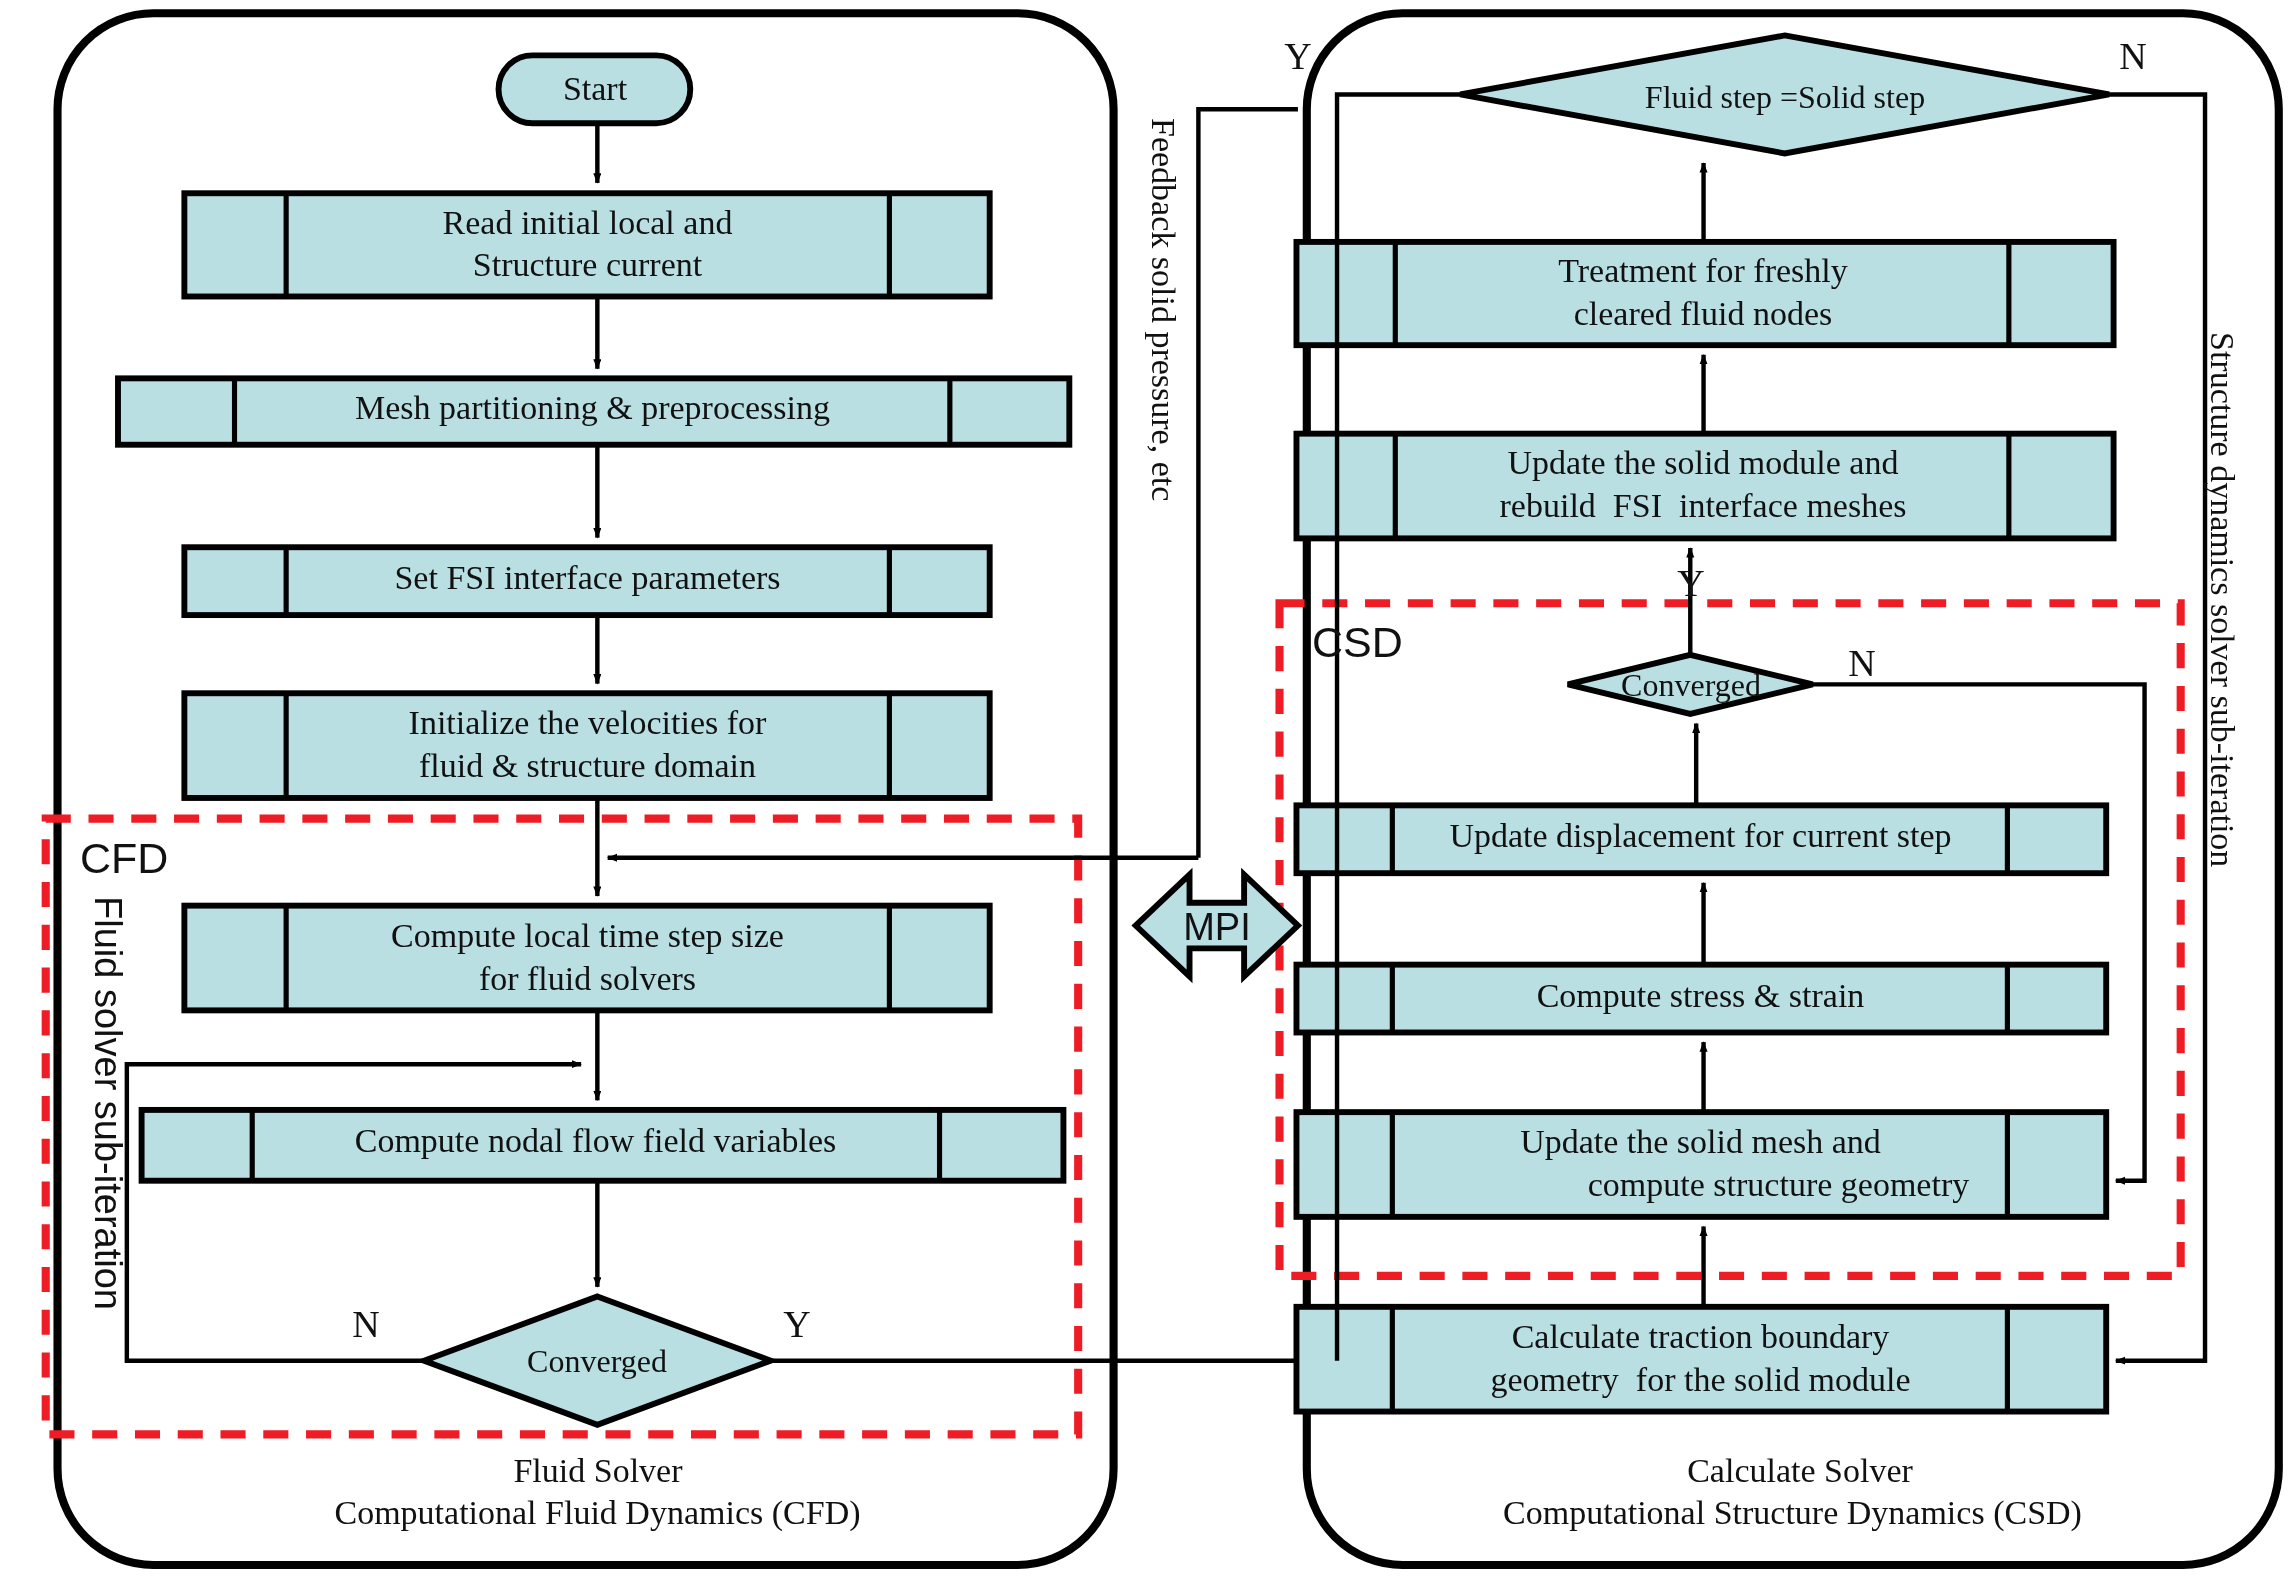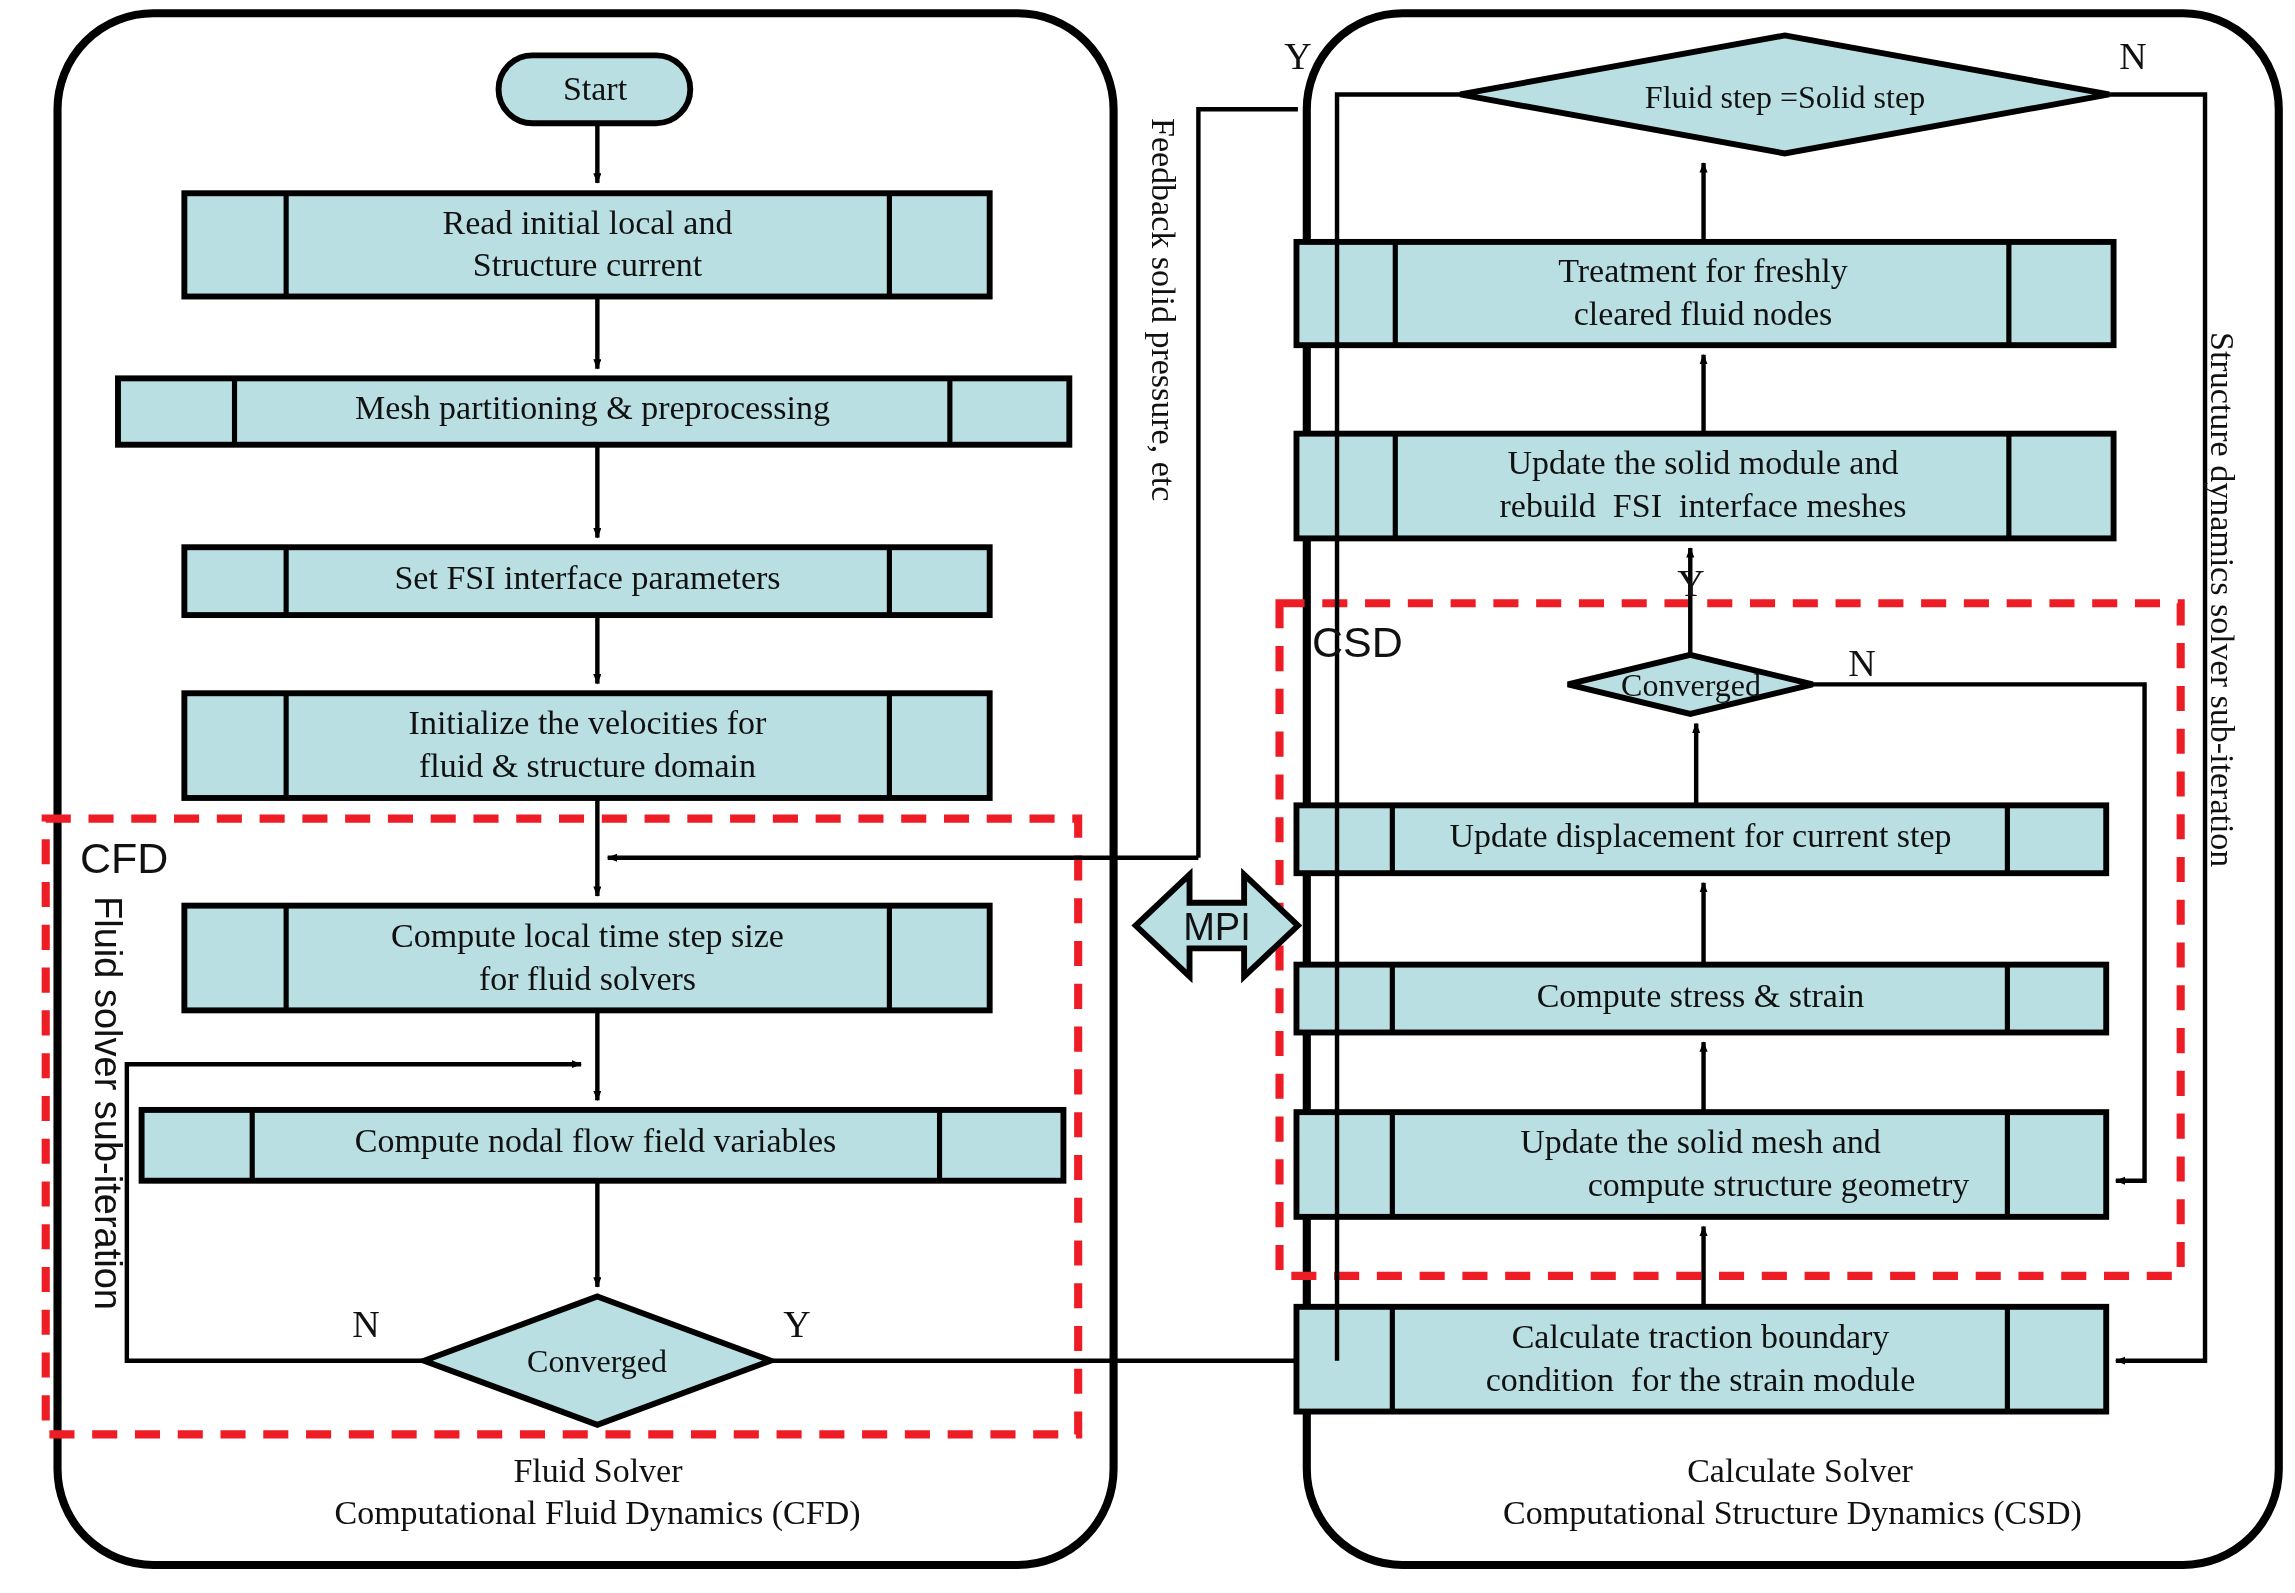--- a/index.html
+++ b/index.html
@@ -196,21 +196,21 @@
   <div class="txt difflabel" style="left:1558px;top:668px;width:266px;">Converged</div>
 
   <div class="txt boxlabel" style="left:1393px;top:817px;width:615px;">Update displacement for current step</div>
 
   <div class="txt boxlabel" style="left:1393px;top:977px;width:615px;">Compute stress &amp; strain</div>
 
   <div class="txt boxlabel" style="left:1393px;top:1123px;width:615px;">Update the solid mesh and</div>
   <div class="txt boxlabel" style="left:1471px;top:1166px;width:615px;">compute structure geometry</div>
 
   <div class="txt boxlabel" style="left:1393px;top:1318px;width:615px;">Calculate traction boundary</div>
-  <div class="txt boxlabel" style="left:1393px;top:1361px;width:615px;">condition  for the strain module</div>
+  <div class="txt boxlabel" style="left:1393px;top:1361px;width:615px;">geometry  for the solid module</div>
 
   <div class="txt yn" style="left:1276px;top:35px;width:44px;">Y</div>
   <div class="txt yn" style="left:2111px;top:35px;width:44px;">N</div>
   <div class="txt yn" style="left:1669px;top:562px;width:44px;">Y</div>
   <div class="txt yn" style="left:1840px;top:642px;width:44px;">N</div>
 
   <div class="txt tagsans" style="left:1312px;top:618px;width:162px;text-align:left;">CSD</div>
   <div class="txt vrotserif" style="left:2241px;top:332px;width:775px;text-align:left;">Structure dynamics solver sub-iteration</div>
 
   <div class="txt caption" style="left:1468px;top:1452px;width:664px;">Calculate Solver</div>

